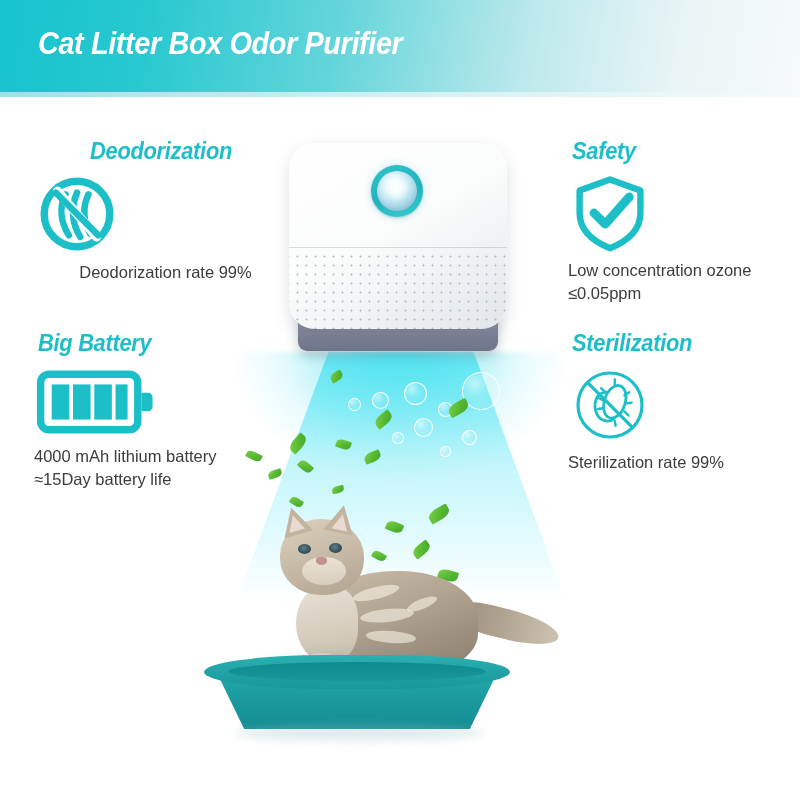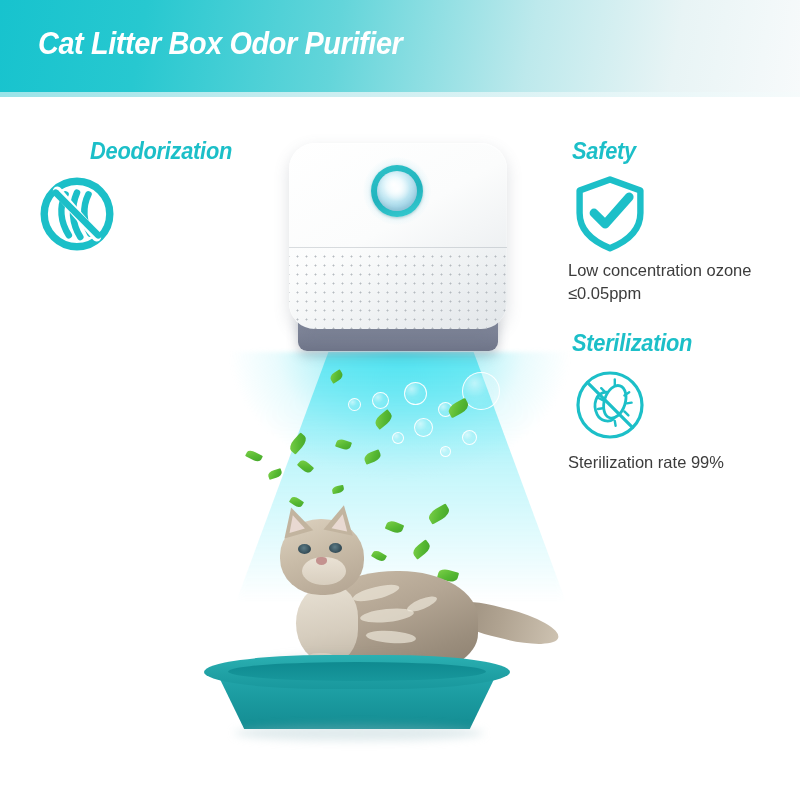--- a/index.html
+++ b/index.html
@@ -466,22 +466,36 @@
   <div class="feature f-deodor">
     <div class="feature-title">Deodorization</div>
     <svg class="feature-icon" viewBox="0 0 100 100">
       <circle cx="50" cy="50" r="40" fill="none" stroke="#1cbfc8" stroke-width="9"></circle>
       <path d="M36 26 C28 42, 30 60, 40 76" fill="none" stroke="#1cbfc8" stroke-width="8" stroke-linecap="round"></path>
       <path d="M50 24 C42 42, 44 62, 54 78" fill="none" stroke="#1cbfc8" stroke-width="8" stroke-linecap="round"></path>
       <path d="M64 26 C56 42, 58 60, 66 74" fill="none" stroke="#1cbfc8" stroke-width="8" stroke-linecap="round"></path>
       <line x1="26" y1="22" x2="74" y2="78" stroke="#ffffff" stroke-width="11" stroke-linecap="round"></line>
       <line x1="24" y1="24" x2="76" y2="76" stroke="#1cbfc8" stroke-width="8" stroke-linecap="round"></line>
     </svg>
-  </div>
-
+    <div class="feature-text">Deodorization rate  99%</div>
+  </div>
+
+  <div class="feature f-battery">
+    <div class="feature-title">Big Battery</div>
+    <svg class="feature-icon" viewBox="0 0 130 80">
+      <rect x="5" y="10" width="105" height="60" rx="9" ry="9" fill="none" stroke="#1cbfc8" stroke-width="8"></rect>
+      <path d="M114 30 h7 a5 5 0 0 1 5 5 v10 a5 5 0 0 1 -5 5 h-7 z" fill="#1cbfc8"></path>
+      <rect x="17" y="21" width="19" height="38" fill="#1cbfc8"></rect>
+      <rect x="40" y="21" width="19" height="38" fill="#1cbfc8"></rect>
+      <rect x="63" y="21" width="19" height="38" fill="#1cbfc8"></rect>
+      <rect x="86" y="21" width="13" height="38" fill="#1cbfc8"></rect>
+    </svg>
+    <div class="feature-text">4000 mAh lithium battery
+≈15Day battery life</div>
+  </div>
 
   <div class="feature f-safety">
     <div class="feature-title">Safety</div>
     <svg class="feature-icon" viewBox="0 0 100 100">
       <path d="M50 8 L88 22 V50 C88 72, 70 86, 50 94 C30 86, 12 72, 12 50 V22 Z" fill="none" stroke="#1cbfc8" stroke-width="8" stroke-linejoin="round"></path>
       <path d="M30 50 L44 64 L74 30" fill="none" stroke="#1cbfc8" stroke-width="11" stroke-linecap="round" stroke-linejoin="round"></path>
     </svg>
     <div class="feature-text">Low concentration ozone
 ≤0.05ppm</div>
   </div>

